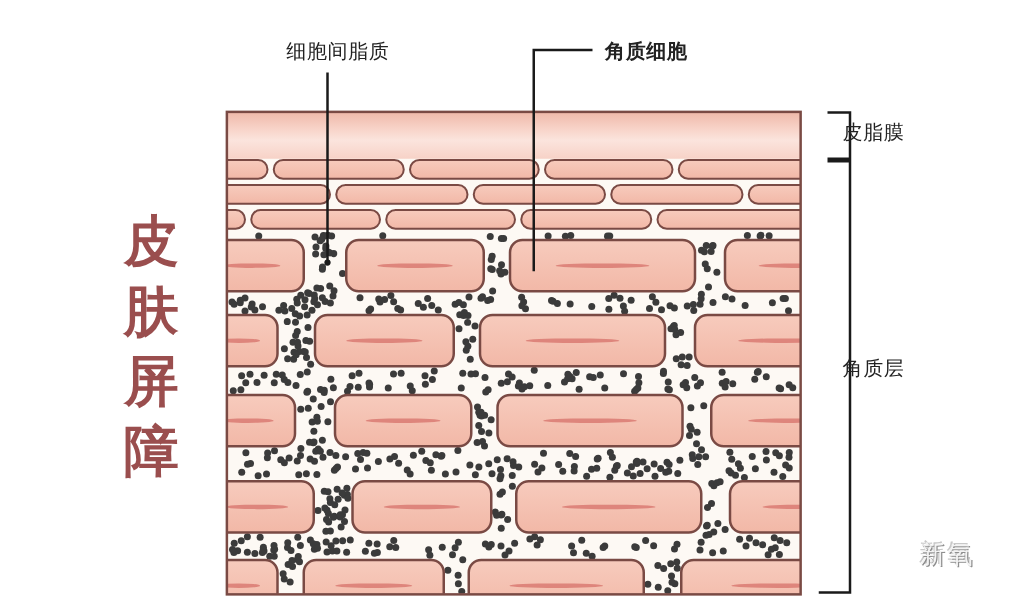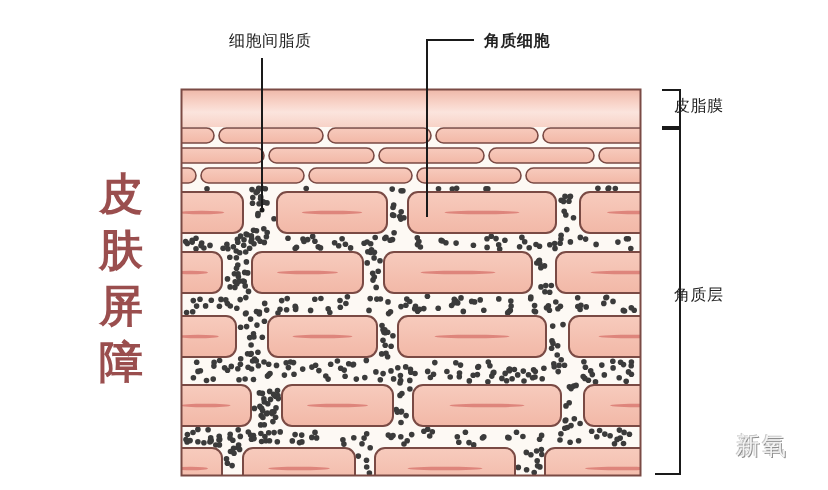--- a/index.html
+++ b/index.html
@@ -10,21 +10,21 @@
   .label {
     position: absolute; font-size: 16px; color: #222; letter-spacing: 0.5px; white-space: nowrap;
   }
   .side-title {
     position: absolute; left: 96px; top: 166px; width: 50px;
     color: #9a4e4e; font-size: 44px; line-height: 56px; text-align: center;
     font-weight: bold; letter-spacing: 0;
   }
   .side-title span { display: block; }
   .watermark {
-    position: absolute; left: 736px; top: 430px; font-size: 24px; color: #f3f3f3;
+    position: absolute; left: 736px; top: 430px; font-size: 20px; color: #f3f3f3;
     text-shadow: 1px 1px 0 #8e8e8e, -1px -1px 0 #c8c8c8; letter-spacing: 2px;
   }
   svg { position: absolute; left: 0; top: 0; }
 </style>
 </head>
 <body>
 
 <div>
 
   <svg id="art" width="828" height="490" viewBox="0 0 828 490">

